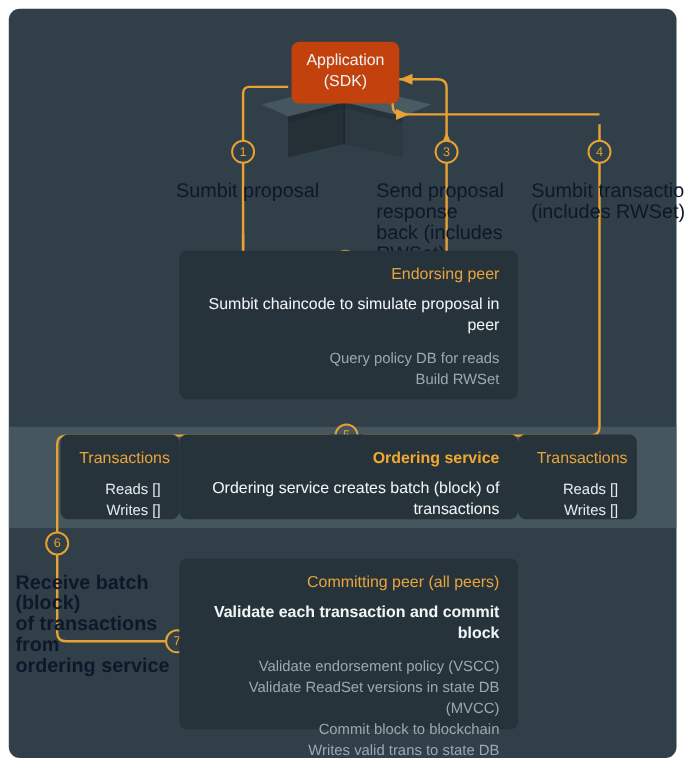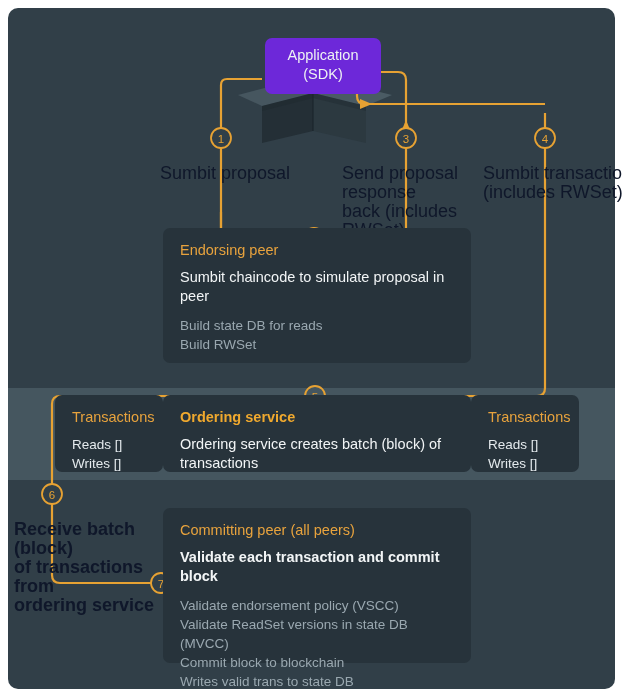--- a/index.html
+++ b/index.html
@@ -49,28 +49,28 @@
     font-size: 14.5px;
     line-height: 19px;
     margin: 0 0 10px 0;
   }
   .card-head.bold { font-weight: bold; }
   .card-line {
     color: #9aa8b0;
     font-size: 13.5px;
     line-height: 19px;
   }
-  .card-pad { padding: 13px 17px; }
+  .card-pad { padding: 13px 17px; text-align: right; }
 
   
   .app-plate {
     position: absolute;
     left: 265px; top: 38px;
-    width: 116px; height: 56px;
-    background: #6d28d9;
+    width: 98px; height: 56px;
+    background: #c2410c;
     border-radius: 7px;
   }
   .app-plate span {
     display: block;
     text-align: center;
     color: #eef2f4;
     font-size: 14.5px;
     line-height: 19px;
   }
   .app-plate .l1 { padding-top: 8px; }
@@ -208,21 +208,21 @@
   <div class="lbl" style="left:483px; top:164px; width:150px;">Sumbit transaction
 (includes RWSet)</div>
 
   <div class="lbl" style="left:14px; top:520px; width:150px;font-weight:bold;">Receive batch (block)
 of transactions from
 ordering service</div>
 
   <div class="card card-pad" style="left:163px; top:228px; width:308px; height:135px;">
     <div class="card-title">Endorsing peer</div>
     <div class="card-head">Sumbit chaincode to simulate proposal in peer</div>
-    <div class="card-line">Build state DB for reads</div>
+    <div class="card-line">Query policy DB for reads</div>
     <div class="card-line">Build RWSet</div>
   </div>
 
   <div class="card card-light card-pad" style="left:55px; top:395px; width:108px; height:77px;">
     <div class="card-title">Transactions</div>
     <div class="card-line" style="color:#e4eaed">Reads []</div>
     <div class="card-line" style="color:#e4eaed">Writes []</div>
   </div>
 
   <div class="card card-pad" style="left:163px; top:395px; width:308px; height:77px;">

